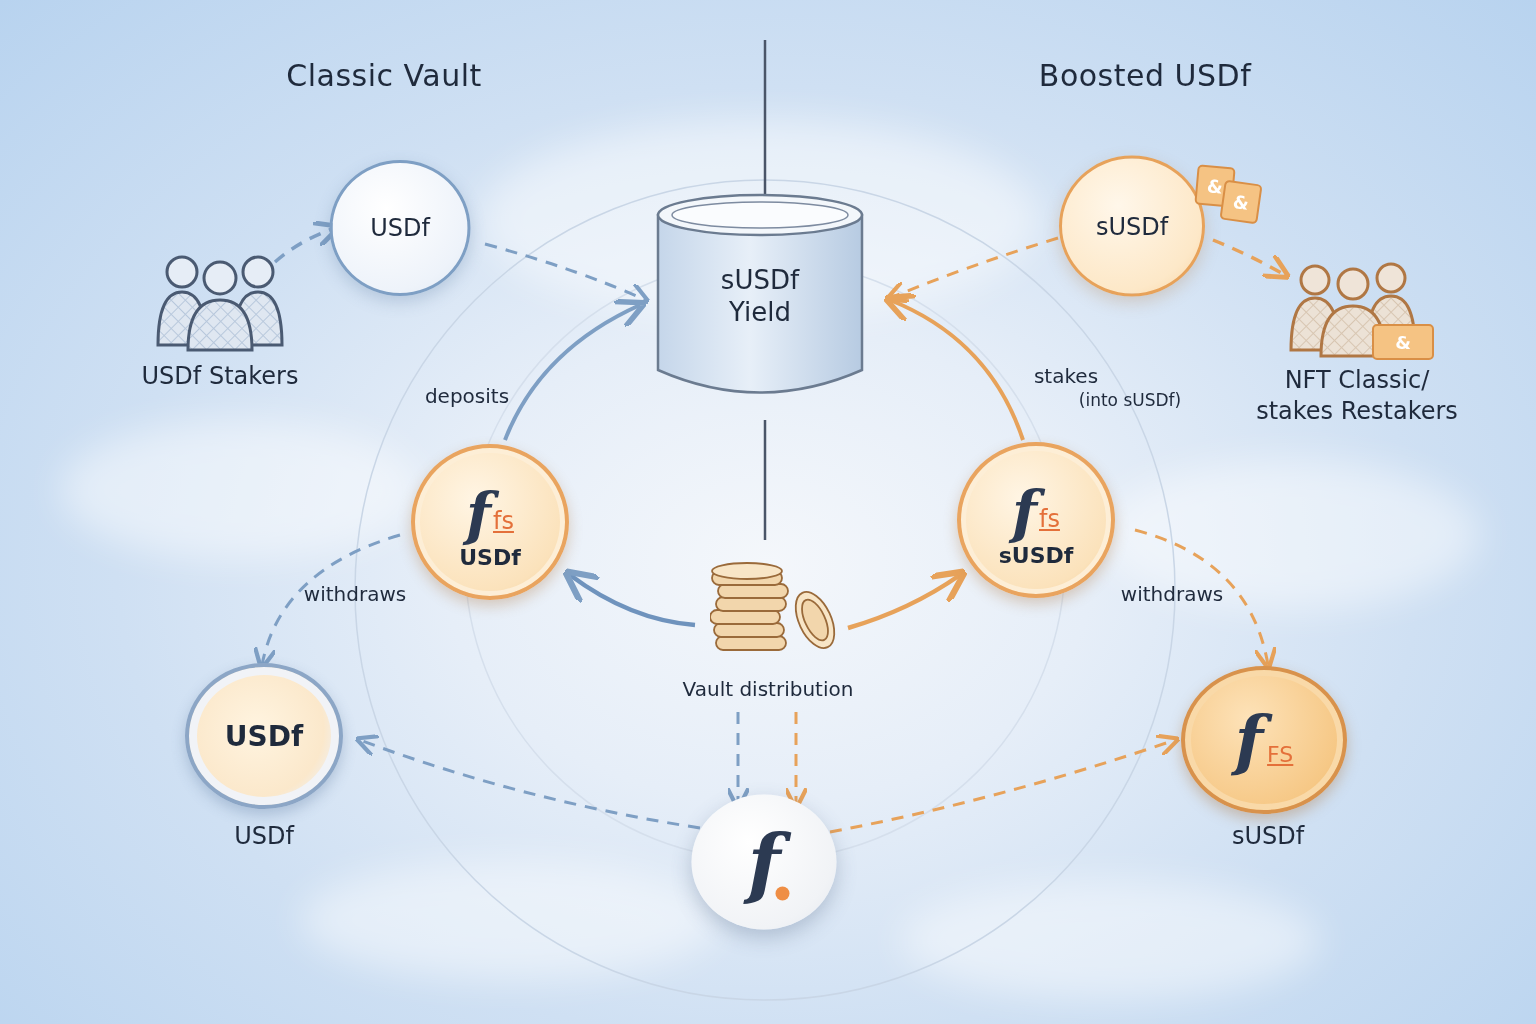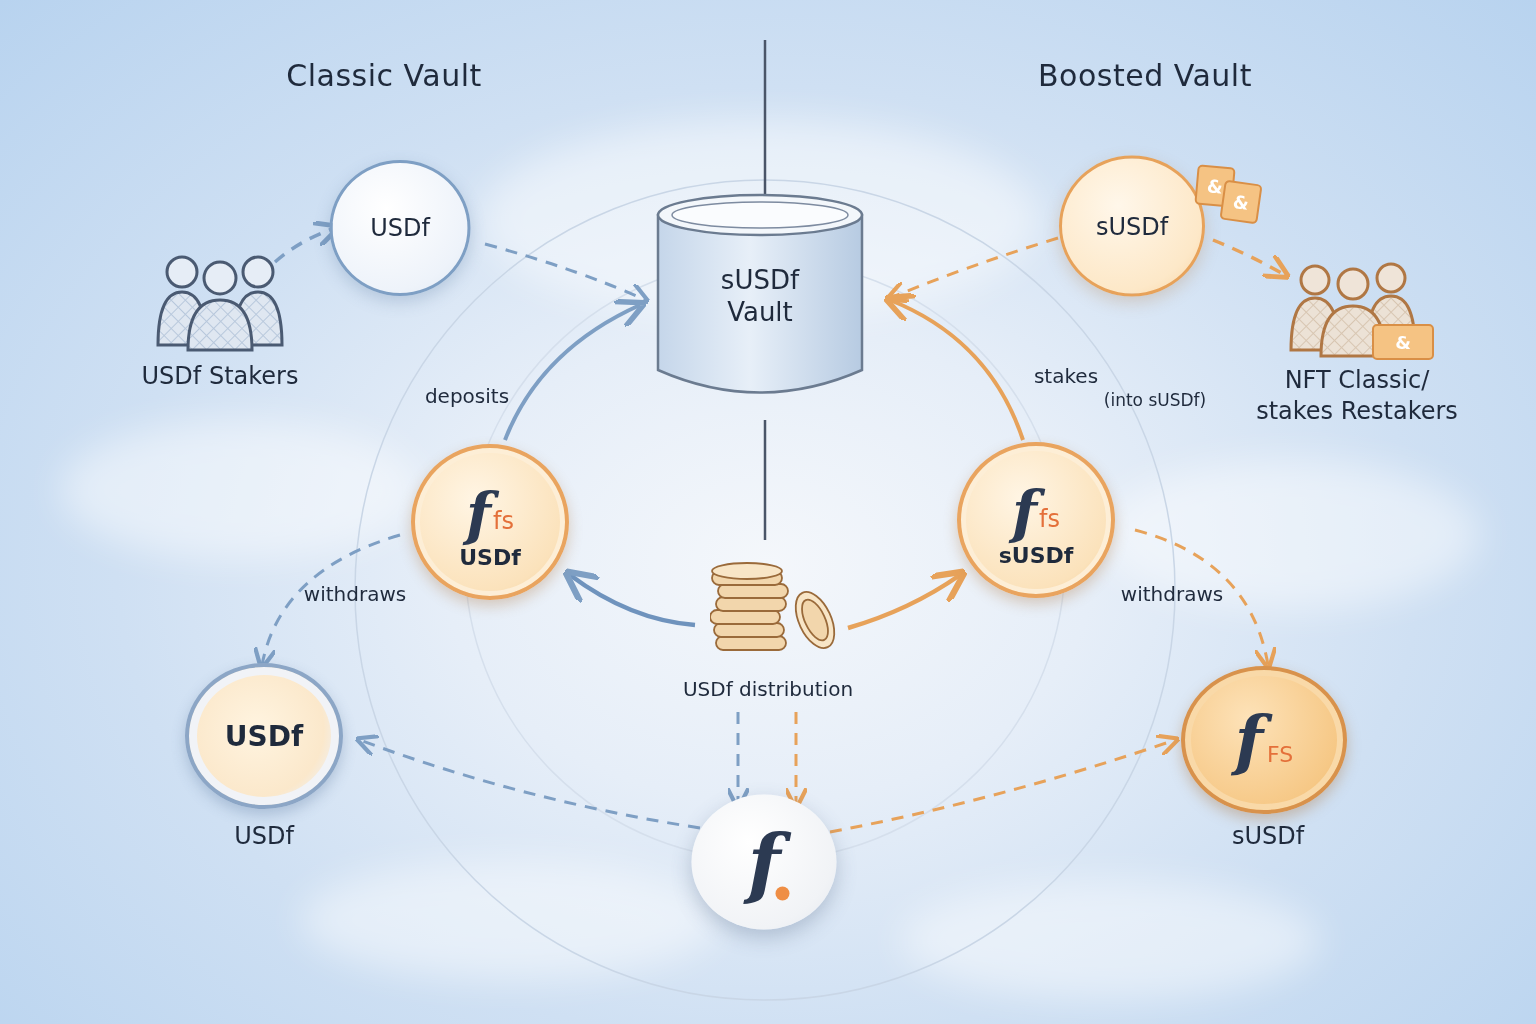--- a/index.html
+++ b/index.html
@@ -43,21 +43,21 @@
     background: radial-gradient(circle at 45% 45%, #fff4e0, #fbe8cb 60%, #eef1f6 80%);
     border:4px solid #8ca6c6;
     box-shadow: inset 0 0 0 8px #f1f3f7, 0 6px 14px rgba(80,110,150,0.3);
   }
   .circle.brand {
     background: radial-gradient(circle at 40% 35%, #ffffff, #f1f3f6 70%, #e1e6ee);
     box-shadow: 0 8px 20px rgba(80,100,130,0.3);
   }
   .circle-text { font-size:24px; color:#1f2a3c; }
   .f-glyph { font-family:"DejaVu Serif", serif; font-style:italic; font-weight:bold; color:#2c3a52; line-height:1; }
-  .fs-glyph { color:#e4703a; font-family:"DejaVu Sans", sans-serif; }
+  .fs-glyph { color:#e4703a; font-family:"DejaVu Sans", sans-serif;text-decoration:underline; }
   .coin-name { font-size:22px; font-weight:bold; color:#1f2a3c; margin-top:2px; }
   .vault { position:absolute; left:655px; top:190px; width:210px; height:210px; }
   .people { position:absolute; }
   .nft-card { position:absolute; width:34px; height:36px; border-radius:5px; background:#f5c383; border:2px solid #d98f46;
     display:flex; align-items:center; justify-content:center; color:#fff; font-weight:bold; font-size:18px; }
   .coins { position:absolute; left:710px; top:560px; width:130px; height:100px; }
 </style>
 </head>
 <body>
 
@@ -94,37 +94,37 @@
   <path d="M1058,238 Q970,265 890,298" fill="none" stroke="#e7a25a" stroke-width="3" stroke-dasharray="12 9" marker-end="url(#ao)"></path>
   <path d="M1213,240 Q1250,255 1285,275" fill="none" stroke="#e7a25a" stroke-width="3.5" stroke-dasharray="12 9" marker-end="url(#ao)"></path>
   <path d="M1023,440 Q990,340 890,300" fill="none" stroke="#e7a25a" stroke-width="4" marker-end="url(#ao)"></path>
   <path d="M848,628 Q910,610 960,575" fill="none" stroke="#e7a25a" stroke-width="4.5" marker-end="url(#ao)"></path>
   <path d="M1135,530 Q1250,560 1268,665" fill="none" stroke="#e7a25a" stroke-width="3" stroke-dasharray="12 9" marker-end="url(#ao)"></path>
   <path d="M830,832 Q1000,800 1175,740" fill="none" stroke="#e7a25a" stroke-width="3" stroke-dasharray="12 9" marker-end="url(#ao)"></path>
   <path d="M796,712 L796,805" fill="none" stroke="#e7a25a" stroke-width="3" stroke-dasharray="12 9" marker-end="url(#ao)"></path>
 </svg>
 
 <div class="label title" style="left:384px;top:75px;">Classic Vault</div>
-<div class="label title" style="left:1145px;top:75px;">Boosted Vault</div>
+<div class="label title" style="left:1145px;top:75px;">Boosted USDf</div>
 
 <div class="vault">
   <svg width="210" height="210" viewBox="0 0 210 210">
     <defs>
       <linearGradient id="vg" x1="0" x2="1">
         <stop offset="0" stop-color="#c5d6ea"></stop>
           <stop offset="0.45" stop-color="#e7eff8"></stop>
           <stop offset="1" stop-color="#b7cbe2"></stop>
       </linearGradient>
     </defs>
     <path d="M3,25 L3,180 Q105,225 207,180 L207,25 Z" fill="url(#vg)" stroke="#6b7b90" stroke-width="2.5"></path>
     <ellipse cx="105" cy="25" rx="102" ry="20" fill="#f3f7fb" stroke="#6b7b90" stroke-width="2.5"></ellipse>
     <ellipse cx="105" cy="25" rx="88" ry="13" fill="#fafcfe" stroke="#7d8ba0" stroke-width="1.5"></ellipse>
   </svg>
   <div class="label" style="left:105px;top:90px;font-size:26px;">sUSDf</div>
-  <div class="label" style="left:105px;top:122px;font-size:26px;">Vault</div>
+  <div class="label" style="left:105px;top:122px;font-size:26px;">Yield</div>
 </div>
 
 <div class="people" style="left:150px;top:250px;">
   <svg width="140" height="105" viewBox="0 0 140 105">
     <defs>
       <pattern id="grid" width="10" height="10" patternUnits="userSpaceOnUse" patternTransform="rotate(45)">
         <rect width="10" height="10" fill="#dfe7f1"></rect>
           <path d="M0,0 L0,10 M0,0 L10,0" stroke="#b8c8dc" stroke-width="2"></path>
       </pattern>
     </defs>
@@ -169,21 +169,21 @@
   </svg>
 </div>
 <div class="nft-card" style="left:1372px;top:324px;width:58px;height:32px;">
     <span>&amp;</span>
   </div>
 <div class="label node-caption" style="left:1357px;top:380px;">NFT Classic/</div>
 <div class="label node-caption" style="left:1357px;top:411px;">stakes Restakers</div>
 
 <div class="label edge-label" style="left:467px;top:372px;margin-top:24px;">deposits</div>
 <div class="label edge-label" style="left:1066px;top:376px;">stakes</div>
-<div class="label" style="left:1155px;top:400px;font-size:17px;">(into sUSDf)</div>
+<div class="label" style="left:1130px;top:400px;font-size:17px;">(into sUSDf)</div>
 <div class="label edge-label" style="left:355px;top:594px;">withdraws</div>
 <div class="label edge-label" style="left:1172px;top:594px;">withdraws</div>
 
 <div class="circle coin" style="left:490px;top:522px;width:150px;height:148px;">
   <div style="display:flex;align-items:flex-end;margin-top:10px;">
     <span class="f-glyph" style="font-size:58px;">f</span>
     <span class="fs-glyph" style="font-size:24px;margin-left:2px;margin-bottom:8px;">fs</span>
   </div>
   <span class="coin-name">USDf</span>
 </div>
@@ -204,21 +204,21 @@
       <rect x="0" y="50" width="70" height="14" rx="7"></rect>
       <rect x="6" y="37" width="70" height="14" rx="7"></rect>
       <rect x="8" y="24" width="70" height="14" rx="7"></rect>
       <rect x="2" y="11" width="70" height="14" rx="7"></rect>
       <ellipse cx="37" cy="11" rx="35" ry="8" fill="#f8e5c6"></ellipse>
       <ellipse cx="105" cy="60" rx="16" ry="30" transform="rotate(-25 105 60)" fill="#f8e5c6"></ellipse>
       <ellipse cx="105" cy="60" rx="10" ry="22" transform="rotate(-25 105 60)" fill="#f2d6ac"></ellipse>
     </g>
   </svg>
 </div>
-<div class="label edge-label" style="left:768px;top:689px;">USDf distribution</div>
+<div class="label edge-label" style="left:768px;top:689px;">Vault distribution</div>
 
 <div class="circle usdf-coin" style="left:264px;top:736px;width:150px;height:138px;">
   <span style="font-size:28px;font-weight:bold;color:#1f2a3c;">USDf</span>
 </div>
 <div class="label node-caption" style="left:264px;top:836px;">USDf</div>
 
 <div class="circle coin-big" style="left:1264px;top:740px;width:158px;height:140px;">
   <div style="display:flex;align-items:flex-end;">
     <span class="f-glyph" style="font-size:66px;">f</span>
     <span class="fs-glyph" style="font-size:22px;margin-left:4px;margin-bottom:6px;">FS</span>

